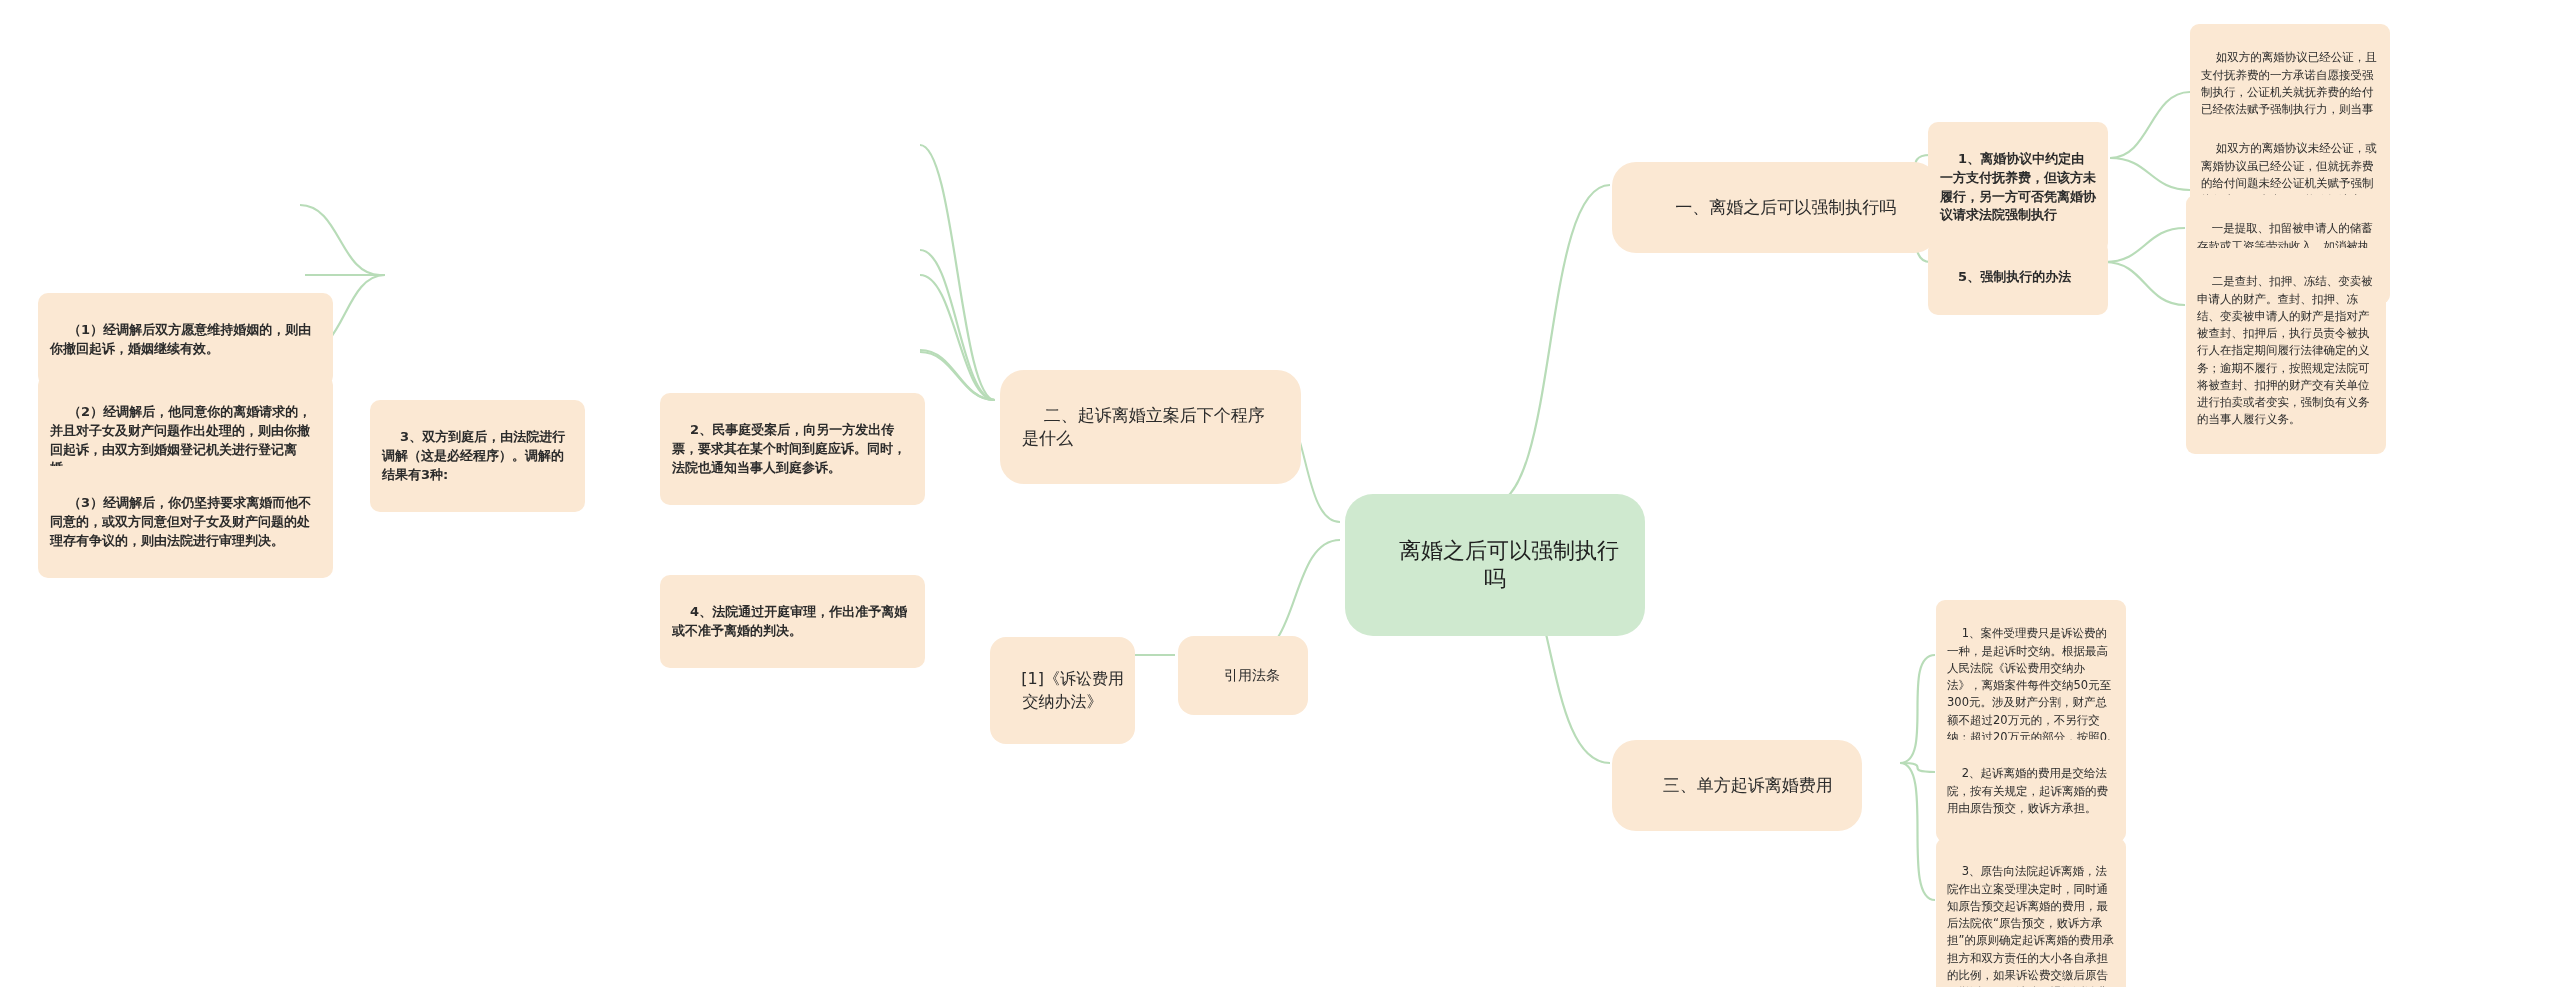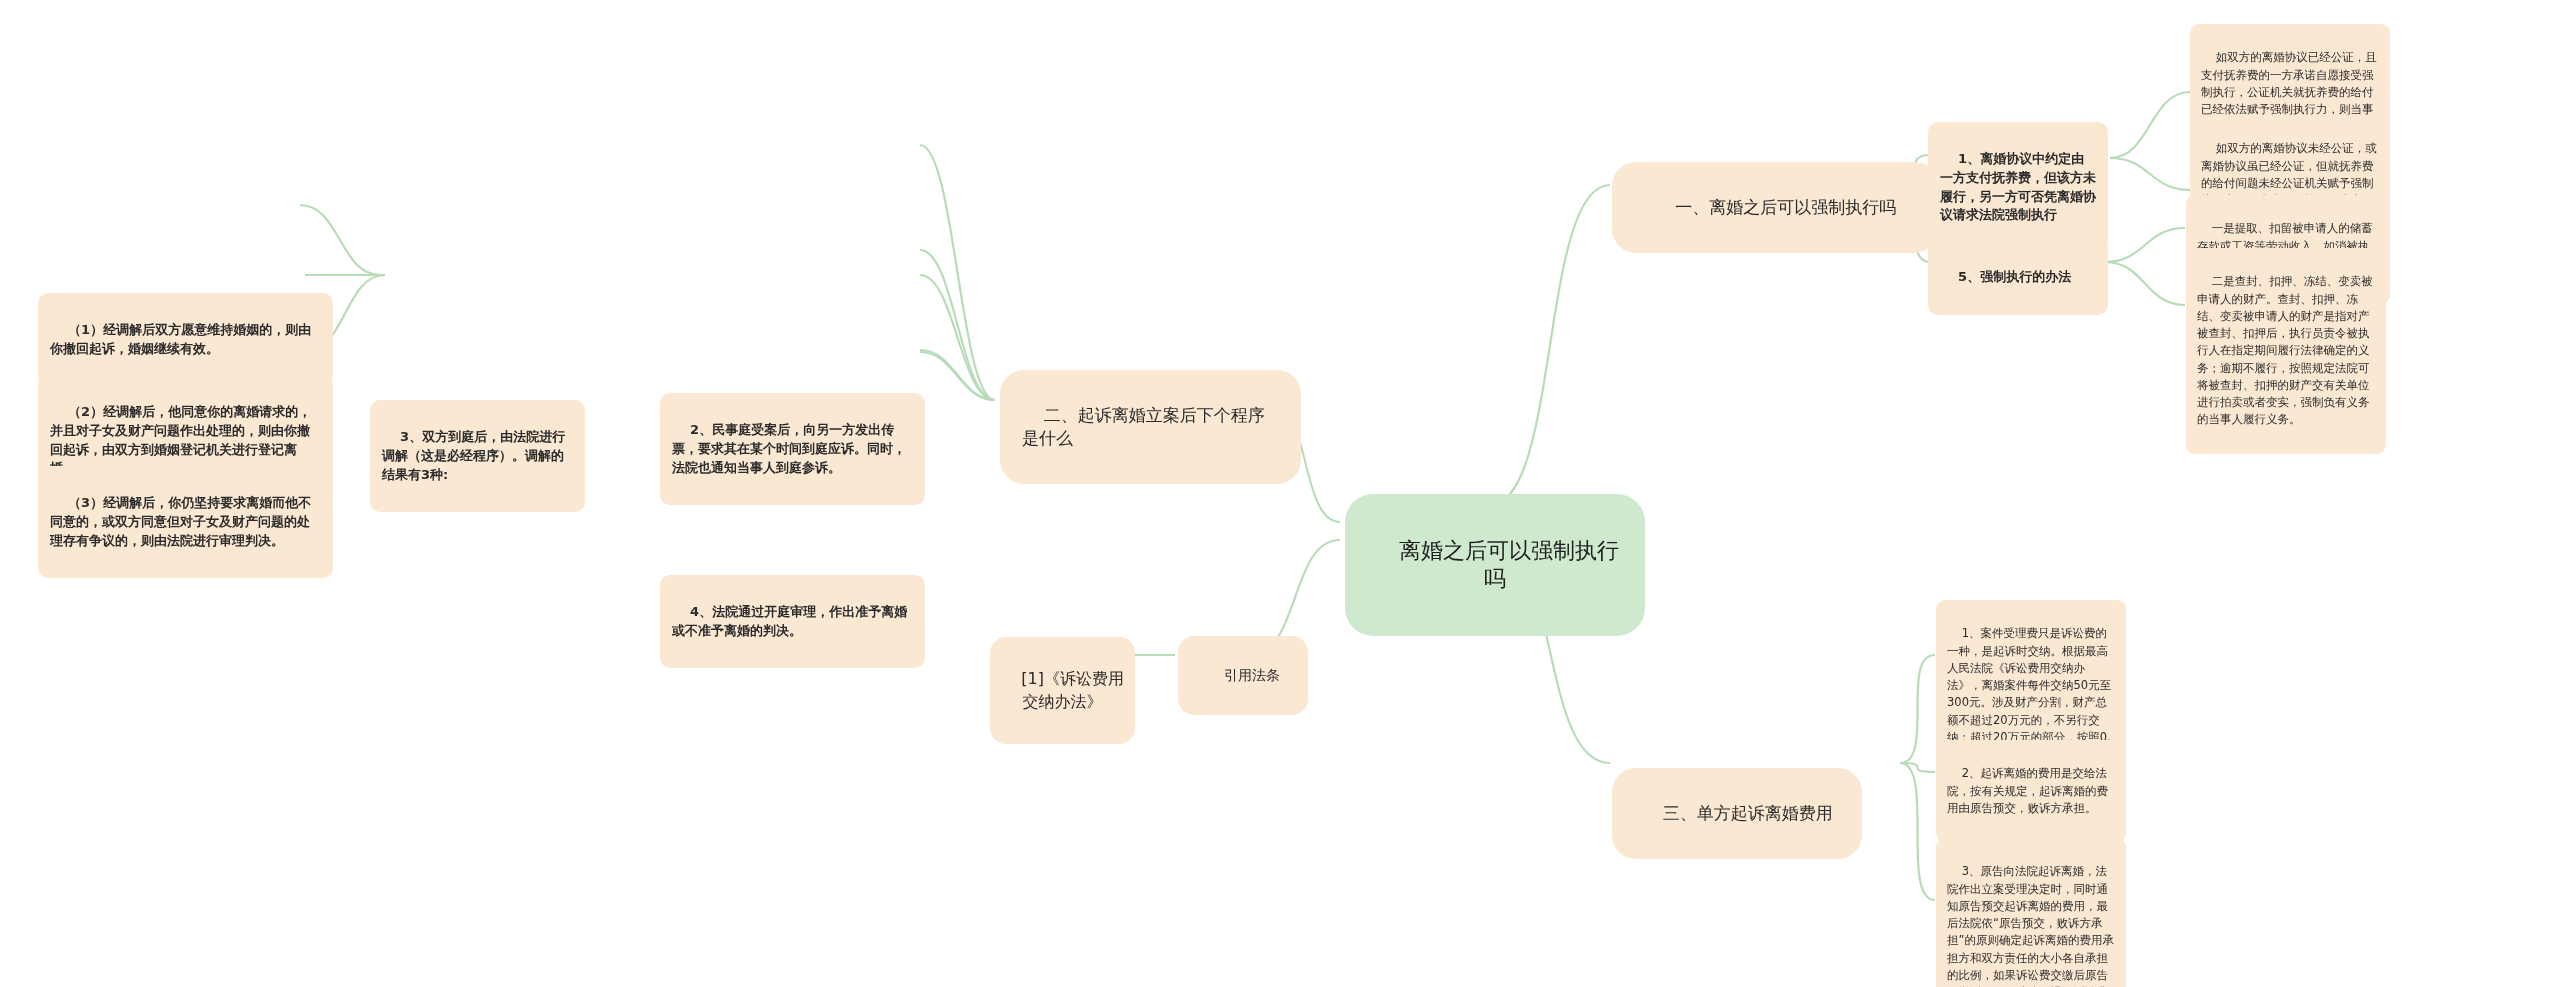--- a/index.html
+++ b/index.html
@@ -157,21 +157,21 @@
   </div>
 
   <div class="node sub" style="left:38px;top:375px;width:295px;">
     <span>（2）经调解后，他同意你的离婚请求的，并且对子女及财产问题作出处理的，则由你撤回起诉，由双方到婚姻登记机关进行登记离婚。</span>
   </div>
 
   <div class="node sub" style="left:38px;top:466px;width:295px;">
     <span>（3）经调解后，你仍坚持要求离婚而他不同意的，或双方同意但对子女及财产问题的处理存有争议的，则由法院进行审理判决。</span>
   </div>
 
-  <div class="node branch" style="left:1612px;top:740px;width:250px;margin-top:28px;">
+  <div class="node branch" style="left:1612px;top:740px;width:250px;">
     <span>三、单方起诉离婚费用</span>
   </div>
 
   <div class="node leaf" style="left:1936px;top:600px;width:190px;">
     <span>1、案件受理费只是诉讼费的一种，是起诉时交纳。根据最高人民法院《诉讼费用交纳办法》，离婚案件每件交纳50元至300元。涉及财产分割，财产总额不超过20万元的，不另行交纳；超过20万元的部分，按照0.5％交纳。离婚案件诉讼费用的负担，由人民法院决定。</span>
   </div>
 
   <div class="node leaf" style="left:1936px;top:740px;width:190px;">
     <span>2、起诉离婚的费用是交给法院，按有关规定，起诉离婚的费用由原告预交，败诉方承担。</span>
   </div>

